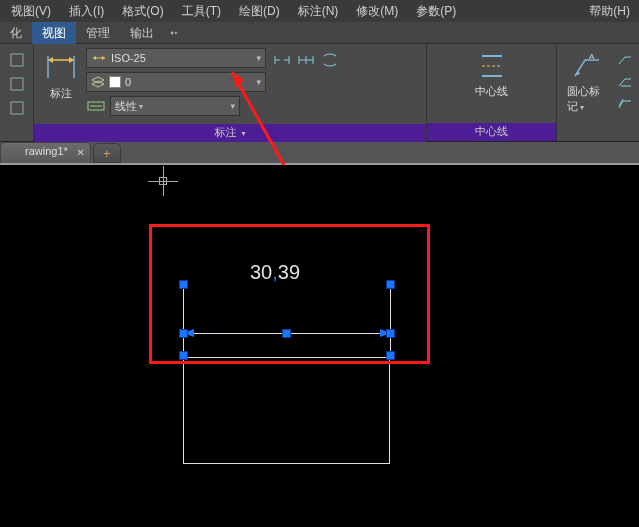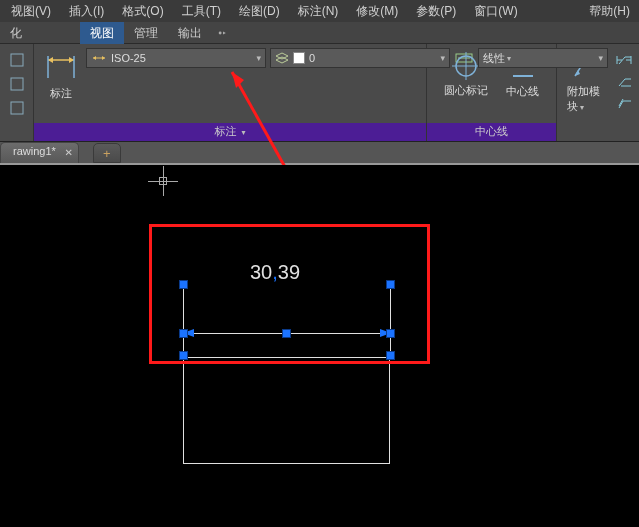--- a/index.html
+++ b/index.html
@@ -5,49 +5,49 @@
   * { box-sizing: border-box; margin: 0; padding: 0; font-family: "Microsoft YaHei", Arial, sans-serif; }
   body { width: 639px; height: 527px; background: #000; overflow: hidden; }
   
   
   .menubar { height: 22px; background: #3a3a3a; display: flex; align-items: center; padding-left: 2px; }
   .menubar-item { color: #d0d0d0; font-size: 12px; padding: 0 9px; cursor: pointer; line-height: 22px; }
   
   
   .ribbon-tabs { height: 22px; background: #444; display: flex; align-items: center; border-bottom: 1px solid #2a2a2a; }
   .ribbon-tab { color: #ccc; font-size: 12px; padding: 0 10px; line-height: 22px; cursor: pointer; }
-  .ribbon-tab.active { background: #2e5a8f; color: #fff; margin-left: 48px; }
+  .ribbon-tab.active { background: #2e5a8f; color: #fff; }
   .ribbon-bullet { width: 10px; height: 10px; margin-left: 6px; display: flex; align-items: center; }
   .ribbon-bullet svg { width: 14px; height: 10px; }
   
   
   .ribbon { background: #4a4a4a; display: flex; height: 98px; border-bottom: 1px solid #222; }
   .panel { display: flex; flex-direction: column; border-right: 1px solid #333; padding: 2px 4px 0; }
   .panel-title { color: #ccc; font-size: 11px; text-align: center; padding: 1px 0 2px; background: #4c1d95; margin: auto -4px 0 -4px; }
   .panel-body { display: flex; flex: 1; align-items: flex-start; }
   
   
   .bigbtn { display: flex; flex-direction: column; align-items: center; justify-content: center; padding: 4px 6px; cursor: pointer; }
   .bigbtn-label { color: #ddd; font-size: 11px; margin-top: 2px; }
   .icon-box { display: flex; align-items: center; justify-content: center; }
   
   
-  .style-col { display: flex; flex-direction: row; gap: 4px; padding: 2px 2px 8px 2px; }
+  .style-col { display: flex; flex-direction: column; gap: 4px; padding: 2px 2px 8px 2px; }
   .dd { height: 20px; background: #5a5a5a; border: 1px solid #333; display: flex; align-items: center; padding: 0 4px; color: #ddd; font-size: 11px; min-width: 180px; position: relative; }
   .dd .dd-arrow { margin-left: auto; color: #bbb; font-size: 9px; }
   .dd-small { min-width: 130px; }
   .layer-swatch { width: 12px; height: 12px; background: #fff; border: 1px solid #888; margin-right: 4px; }
   
   
   .icon-strip { display: flex; gap: 4px; align-items: center; padding: 2px 4px; }
   .small-icon { width: 20px; height: 20px; display: flex; align-items: center; justify-content: center; cursor: pointer; }
   
   
   .doc-tabs { height: 23px; background: #555; display: flex; align-items: flex-end; border-bottom: 2px solid #999; }
-  .doc-tab { height: 21px; background: linear-gradient(#6c6c6c,#585858); border: 1px solid #444; border-bottom: none; border-radius: 5px 5px 0 0; color: #ddd; font-size: 11px; padding: 2px 22px 0 12px; position: relative; margin-right: 14px; }
+  .doc-tab { height: 21px; background: linear-gradient(#6c6c6c,#585858); border: 1px solid #444; border-bottom: none; border-radius: 5px 5px 0 0; color: #ddd; font-size: 11px; padding: 2px 22px 0 24px; position: relative; margin-right: 2px; }
   .doc-tab .close { position: absolute; right: 5px; top: 4px; font-size: 10px; color: #ccc; }
   .doc-add { width: 28px; height: 20px; background: linear-gradient(#5a5a5a,#4a4a4a); border: 1px solid #3a3a3a; border-radius: 5px 5px 0 0; display: flex; align-items: center; justify-content: center; color: #c8a060; font-size: 13px; }
   
   
   .canvas { position: relative; background: #000; height: 362px; }
   .rect { position: absolute; border: 1px solid #e0e0e0; }
   .highlight { position: absolute; border: 3px solid #ff1a1a; }
   .dim-text { position: absolute; color: #e0e0e0; font-size: 20px; font-family: Arial; }
   .dim-text .comma { color: #1b73ff; }
   .dim-line { position: absolute; background: #e0e0e0; height: 1px; }
@@ -66,21 +66,20 @@
 
 <div class="menubar">
   <div class="menubar-item">视图(V)</div>
   <div class="menubar-item">插入(I)</div>
   <div class="menubar-item">格式(O)</div>
   <div class="menubar-item">工具(T)</div>
   <div class="menubar-item">绘图(D)</div>
   <div class="menubar-item">标注(N)</div>
   <div class="menubar-item">修改(M)</div>
   <div class="menubar-item">参数(P)</div>
-  <div class="menubar-item">窗口(W)</div>
   <div class="menubar-item" style="margin-left:auto">帮助(H)</div>
 </div>
 
 <div class="ribbon-tabs">
   <div class="ribbon-tab">化</div>
   <div class="ribbon-tab active">视图</div>
   <div class="ribbon-tab">管理</div>
   <div class="ribbon-tab">输出</div>
   <div class="ribbon-bullet">
     <svg viewBox="0 0 14 10">
@@ -188,30 +187,20 @@
       <span>标注</span>
       <span class="dropdown-caret">▾</span>
     </div>
   </div>
 
   <div class="panel" style="width:130px">
     <div class="panel-body" style="justify-content:center;gap:6px">
       <div class="bigbtn">
         <div class="icon-box">
           <svg width="32" height="32">
-              <circle cx="16" cy="16" r="10" fill="none" stroke="#7fb2d8" stroke-width="1.5"></circle>
-              <line x1="16" y1="2" x2="16" y2="30" stroke="#7fb2d8"></line>
-              <line x1="2" y1="16" x2="30" y2="16" stroke="#7fb2d8"></line>
-            </svg>
-        </div>
-        <div class="bigbtn-label" style="text-align:center;line-height:12px">圆心标记</div>
-      </div>
-      <div class="bigbtn">
-        <div class="icon-box">
-          <svg width="32" height="32">
               <line x1="6" y1="6" x2="26" y2="6" stroke="#7fb2d8" stroke-width="2"></line>
               <line x1="6" y1="26" x2="26" y2="26" stroke="#7fb2d8" stroke-width="2"></line>
               <line x1="6" y1="16" x2="26" y2="16" stroke="#e8c060" stroke-dasharray="3 2"></line>
             </svg>
         </div>
         <div class="bigbtn-label">中心线</div>
       </div>
     </div>
     <div class="panel-title">中心线</div>
   </div>
@@ -220,21 +209,21 @@
     <div class="panel-body" style="justify-content:center">
       <div class="bigbtn">
         <div class="icon-box">
           <svg width="32" height="32">
               <path d="M4 26 L14 10 L28 10" fill="none" stroke="#7fb2d8" stroke-width="1.5"></path>
               <path d="M4 26 L9 24 L7 20 Z" fill="#7fb2d8"></path>
               <text x="18" y="9" font-size="8" fill="#ddd">A</text>
             </svg>
         </div>
         <div class="bigbtn-label">
-          <span>附加模块</span><span class="dropdown-caret">▾</span>
+          <span>圆心标记</span><span class="dropdown-caret">▾</span>
         </div>
       </div>
       <div style="display:flex;flex-direction:column;gap:2px;padding-top:4px;margin-left:2px">
         <div class="small-icon">
             <svg width="16" height="12">
               <path d="M2 10 L8 3 L14 3" stroke="#8cd" fill="none"></path>
             </svg>
           </div>
         <div class="small-icon">
             <svg width="16" height="12">

